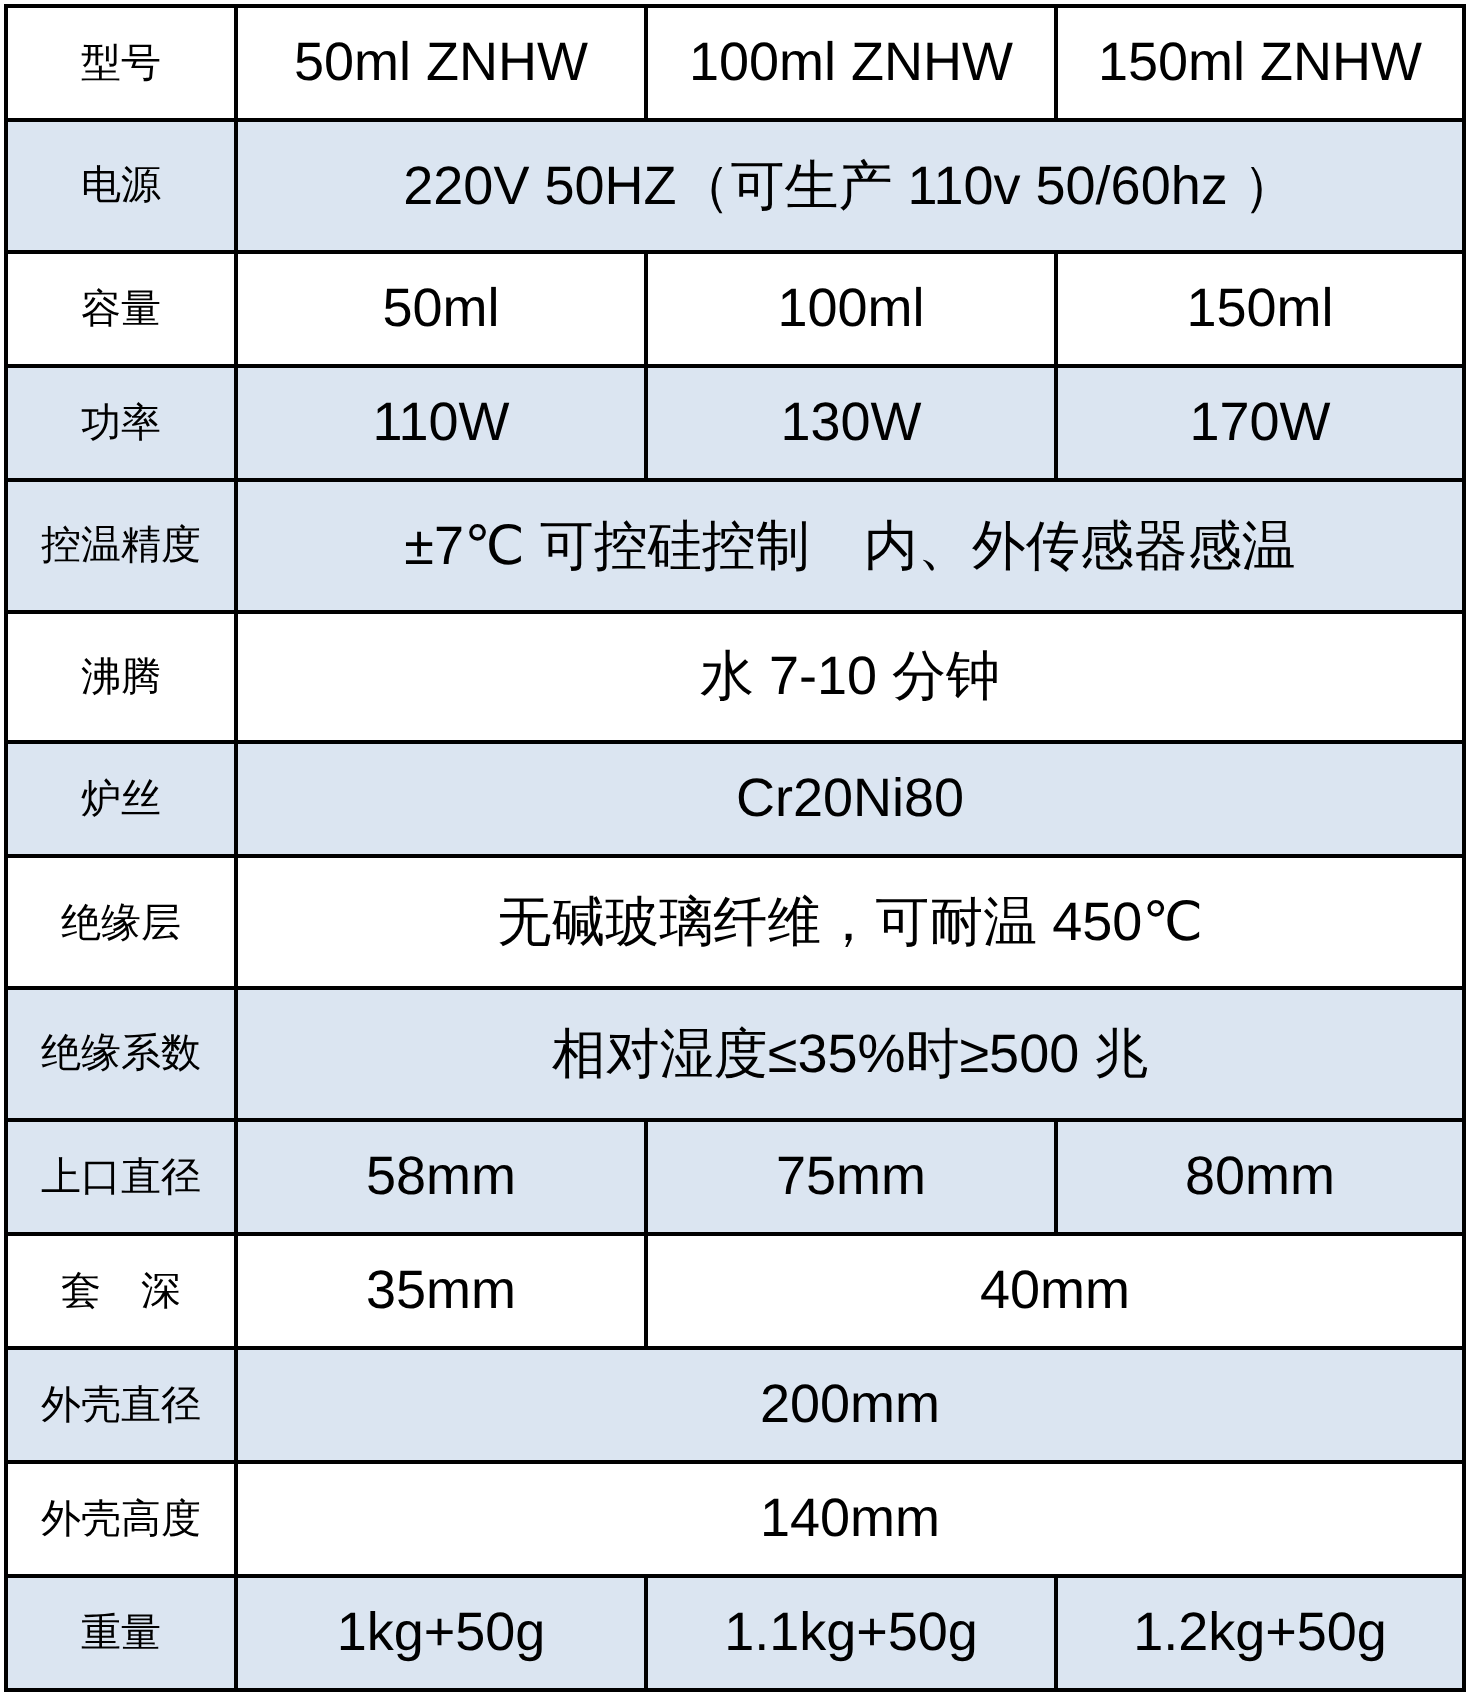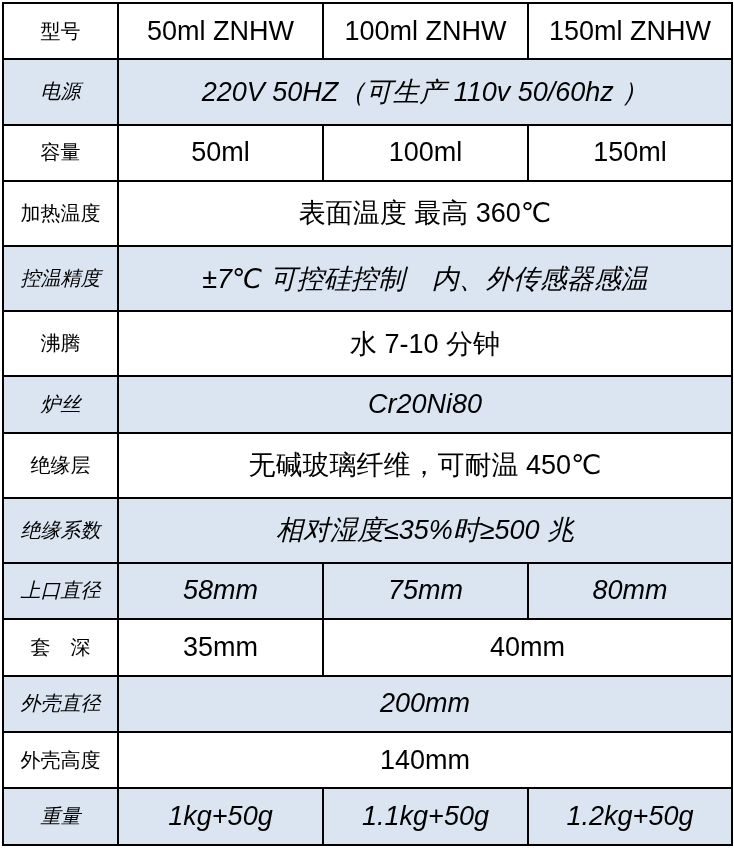--- a/index.html
+++ b/index.html
@@ -27,21 +27,20 @@
     font-size: 27px;
     padding: 0 4px;
     white-space: nowrap;
     overflow: hidden;
   }
   .spec-table td.label-cell {
     font-size: 20px;
   }
   .spec-table tr.shaded td {
     background: #dbe5f1;
-    font-style: italic;
   }
   .spec-table tr.plain td {
     background: #ffffff;
   }
 </style>
 </head>
 <body>
 
 <table class="spec-table">
   <colgroup>
@@ -60,23 +59,25 @@
       <tr class="shaded">
         <td class="label-cell">电源</td>
         <td colspan="3">220V 50HZ（可生产 110v 50/60hz ）</td>
       </tr>
       <tr class="plain">
         <td class="label-cell">容量</td>
         <td colspan="1">50ml</td>
         <td colspan="1">100ml</td>
         <td colspan="1">150ml</td>
       </tr>
-      <tr class="plain">
-        <td class="label-cell">加热温度</td>
-        <td colspan="3">表面温度 最高 360℃</td>
+      <tr class="shaded">
+        <td class="label-cell">功率</td>
+        <td colspan="1">110W</td>
+        <td colspan="1">130W</td>
+        <td colspan="1">170W</td>
       </tr>
       <tr class="shaded">
         <td class="label-cell">控温精度</td>
         <td colspan="3">±7℃ 可控硅控制　内、外传感器感温</td>
       </tr>
       <tr class="plain">
         <td class="label-cell">沸腾</td>
         <td colspan="3">水 7-10 分钟</td>
       </tr>
       <tr class="shaded">

